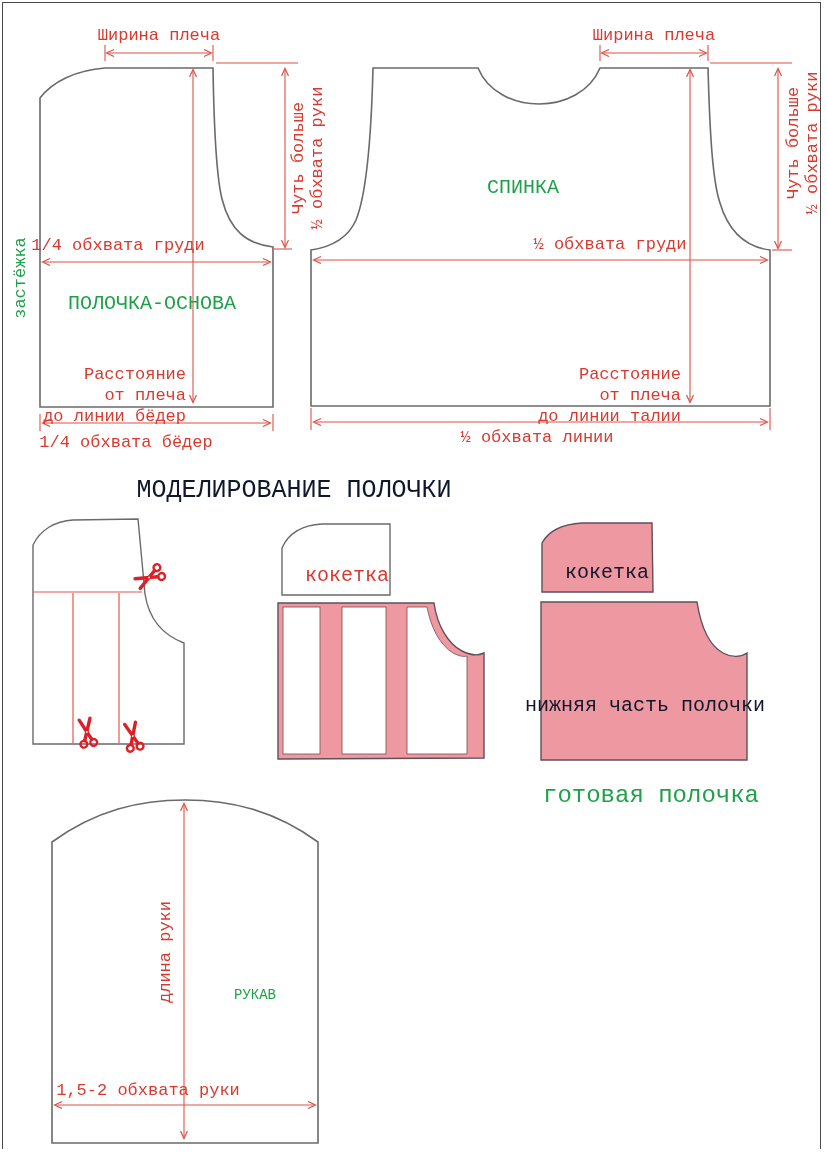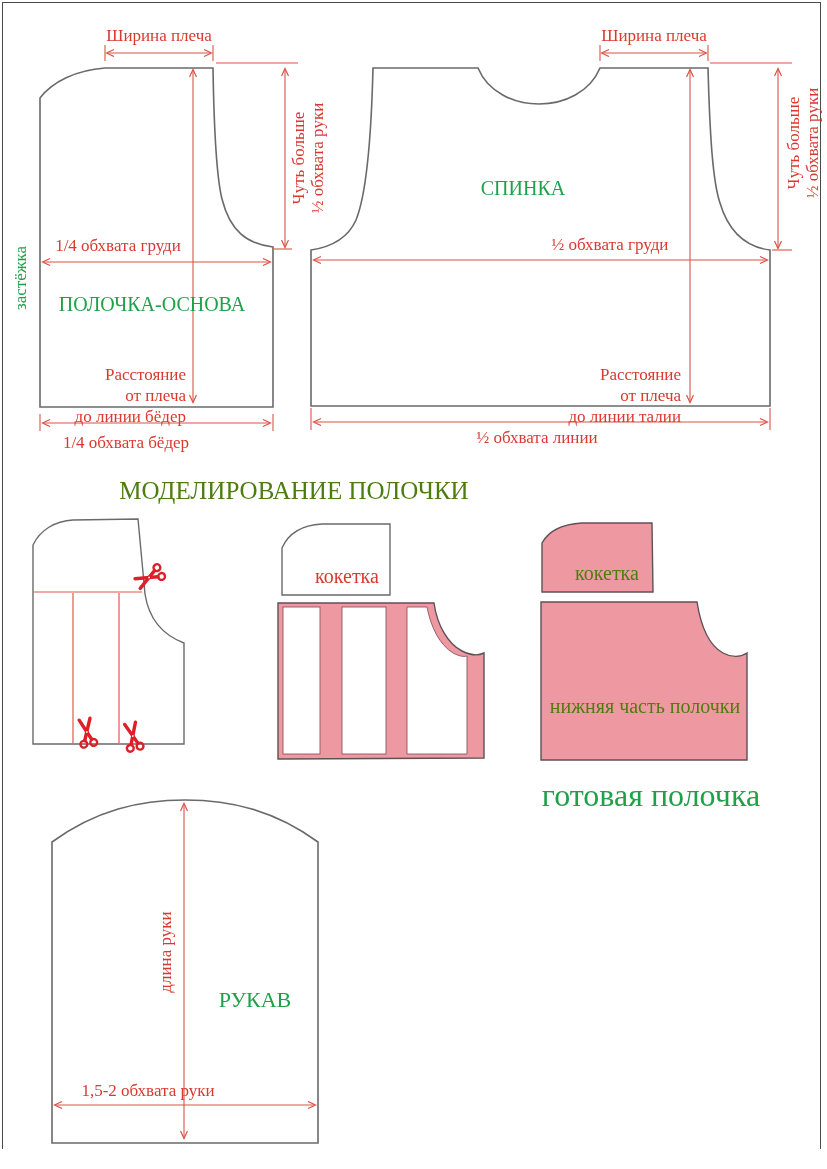--- a/index.html
+++ b/index.html
@@ -1,31 +1,31 @@
 <!DOCTYPE html>
 <html><head>
 <meta charset="utf-8">
 <style>
   html,body{margin:0;padding:0;background:#fff;}
   #page{position:relative;width:827px;height:1149px;background:#ffffff;overflow:hidden;
-        font-family:Liberation Serif, serif;}
+        font-family:Liberation Mono, monospace;}
   svg.layer{position:absolute;left:0;top:0;}
   .lbl{position:absolute;white-space:nowrap;line-height:1.2;}
   .red{color:#d93a30;}
   .green{color:#1fa14a;}
-  .blk{color:#4d7c0f;}
+  .blk{color:#0f172a;}
   .c{transform:translateX(-50%);}
   .rot{transform:translate(-50%,-50%) rotate(-90deg);transform-origin:center;}
   .ra{text-align:right;margin-top:36px;}
   .ctr{text-align:center;}
   .s16{font-size:20px;}
   .s17{font-size:17px;}
   .s20{font-size:20px;margin-top:16px;}
-  .s21{font-size:22px;}
-  .s24{font-size:32px;}
+  .s21{font-size:14px;}
+  .s24{font-size:24px;}
   .s25{font-size:25px;}
   .lh21{line-height:21px;}
   .lh31{line-height:31px;}
 </style>
 </head>
 <body>
 
 <div id="page">
 
   <svg class="layer" width="827" height="1169" viewBox="0 0 827 1169">

